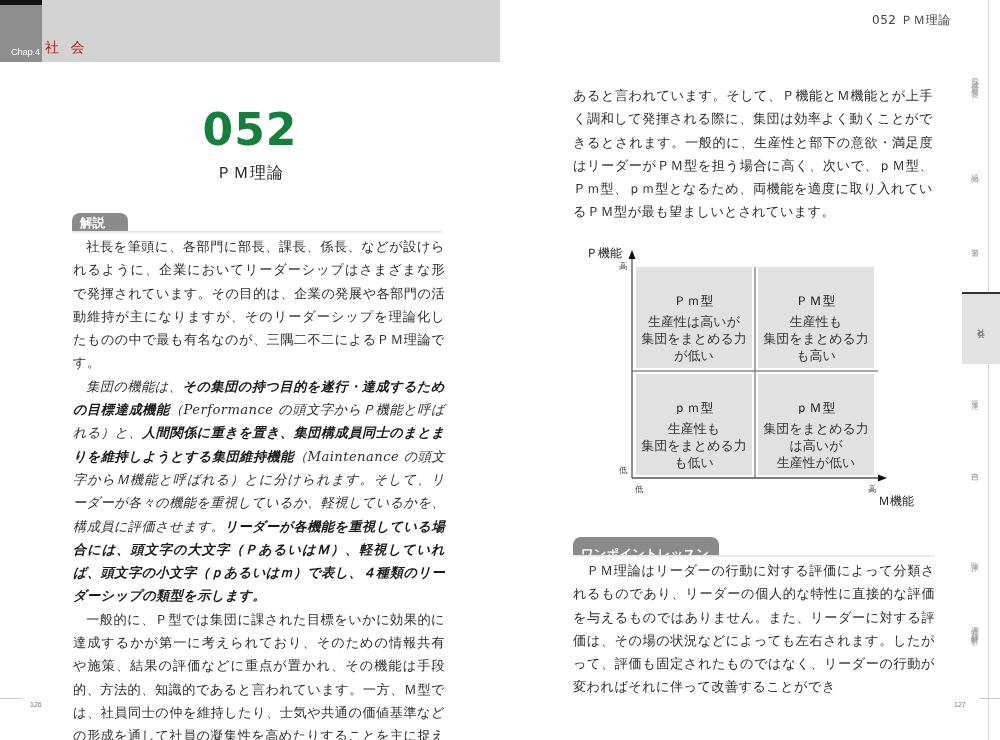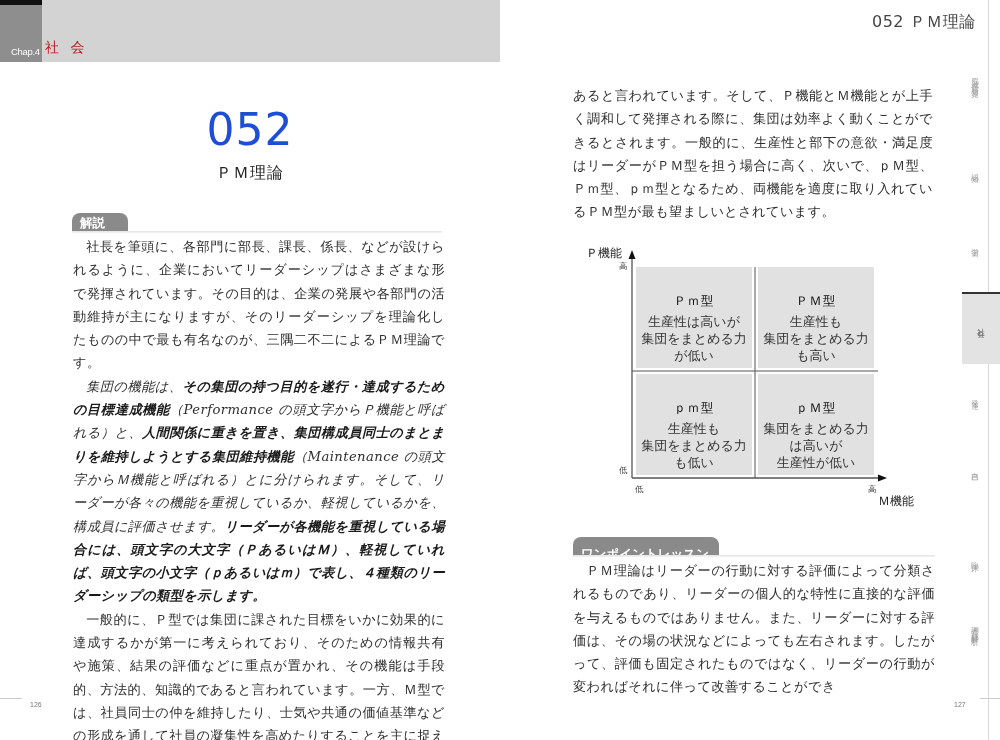--- a/index.html
+++ b/index.html
@@ -7,34 +7,34 @@
   body { position: relative; font-family: "DejaVu Serif", "Liberation Serif", serif; color: #2a2a2a; }
 
   
   .chap-band { position: absolute; left: 0; top: 0; width: 500px; height: 62px; background: #d3d3d3; }
   .chap-block { position: absolute; left: 0; top: 0; width: 42px; height: 62px; background: #8e8e8e; }
   .chap-block-top { position: absolute; left: 0; top: 0; width: 42px; height: 5px; background: #111; }
   .chap-num { position: absolute; left: 11px; top: 46px; font-family: "Liberation Sans", sans-serif; font-size: 9.5px; color: #fff; letter-spacing: -0.3px; }
   .chap-title { position: absolute; left: 45px; top: 39px; font-family: Liberation Serif, serif; font-size: 14px; color: #b91c1c; letter-spacing: 4px; }
 
   
-  .entry-num { position: absolute; left: 0; width: 500px; top: 104px; text-align: center; font-family: "DejaVu Sans", sans-serif; font-weight: 400; font-size: 44px; color: #1d4ed8; letter-spacing: 1px; }
+  .entry-num { position: absolute; left: 0; width: 500px; top: 104px; text-align: center; font-family: "DejaVu Sans", sans-serif; font-weight: 700; font-size: 44px; color: #15803d; letter-spacing: 1px; }
   .entry-title { position: absolute; left: 0; width: 500px; top: 163px; text-align: center; font-family: "DejaVu Sans", sans-serif; font-size: 16px; color: #222; letter-spacing: 1px; }
 
   
   .sec-label { position: absolute; background: #8a8a8a; color: #fff; font-family: "DejaVu Sans", sans-serif; font-weight: bold; font-size: 12.5px; padding: 1px 23px 0 8px; border-radius: 8px 8px 0 0; height: 18px; line-height: 18px; }
   .sec-rule { position: absolute; height: 2px; background: linear-gradient(#e4e4e4, #f2f2f2); }
 
   
   .body-text { position: absolute; font-size: 13.2px; line-height: 23.3px; color: #2e2e2e; letter-spacing: 0.4px; text-align: justify; }
   .body-text p { text-indent: 1em; }
   .body-text b { font-weight: bold; color: #1a1a1a; }
 
   
-  .running-head { position: absolute; left: 872px; top: 12px; font-family: "DejaVu Sans", sans-serif; font-size: 16px; color: #444; letter-spacing: 0.5px; }
+  .running-head { position: absolute; left: 872px; top: 12px; font-family: "DejaVu Sans", sans-serif; font-size: 12px; color: #444; letter-spacing: 0.5px; }
 
   
   .tab-rail { position: absolute; left: 988px; top: 0; width: 1px; height: 740px; background: #d8d8d8; }
   .tab-item { position: absolute; left: 962px; width: 26px; font-family: "DejaVu Sans", sans-serif; font-size: 7.5px; color: #9a9a9a; text-align: center; line-height: 11px; }
   .tab-item.active { background: #e3e3e3; color: #555; border-top: 2px solid #333; width: 38px; }
 
   
   .folio-rule-l { position: absolute; left: 0; top: 698px; width: 22px; height: 1px; background: #ccc; }
   .folio-rule-r { position: absolute; left: 980px; top: 698px; width: 20px; height: 1px; background: #ccc; }
   .folio { position: absolute; top: 701px; font-family: "Liberation Sans", sans-serif; font-size: 7px; color: #777; }

